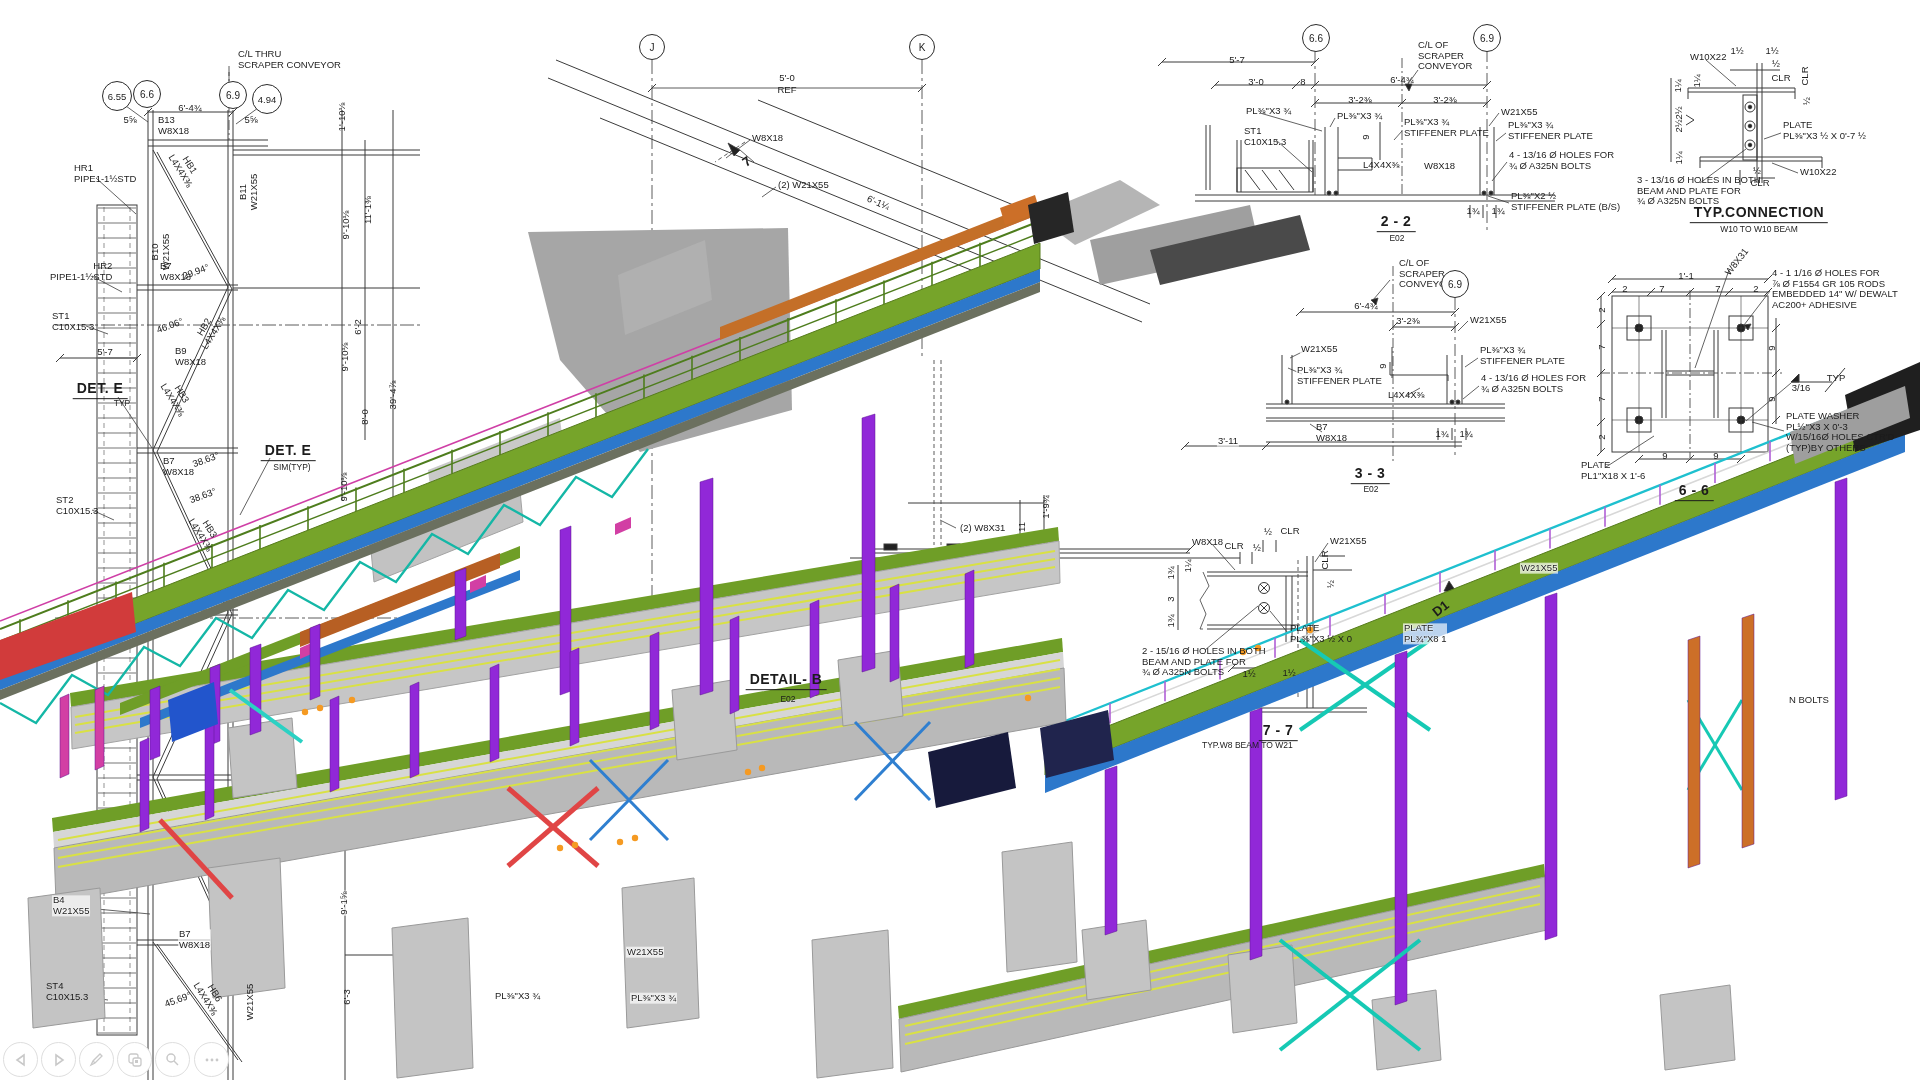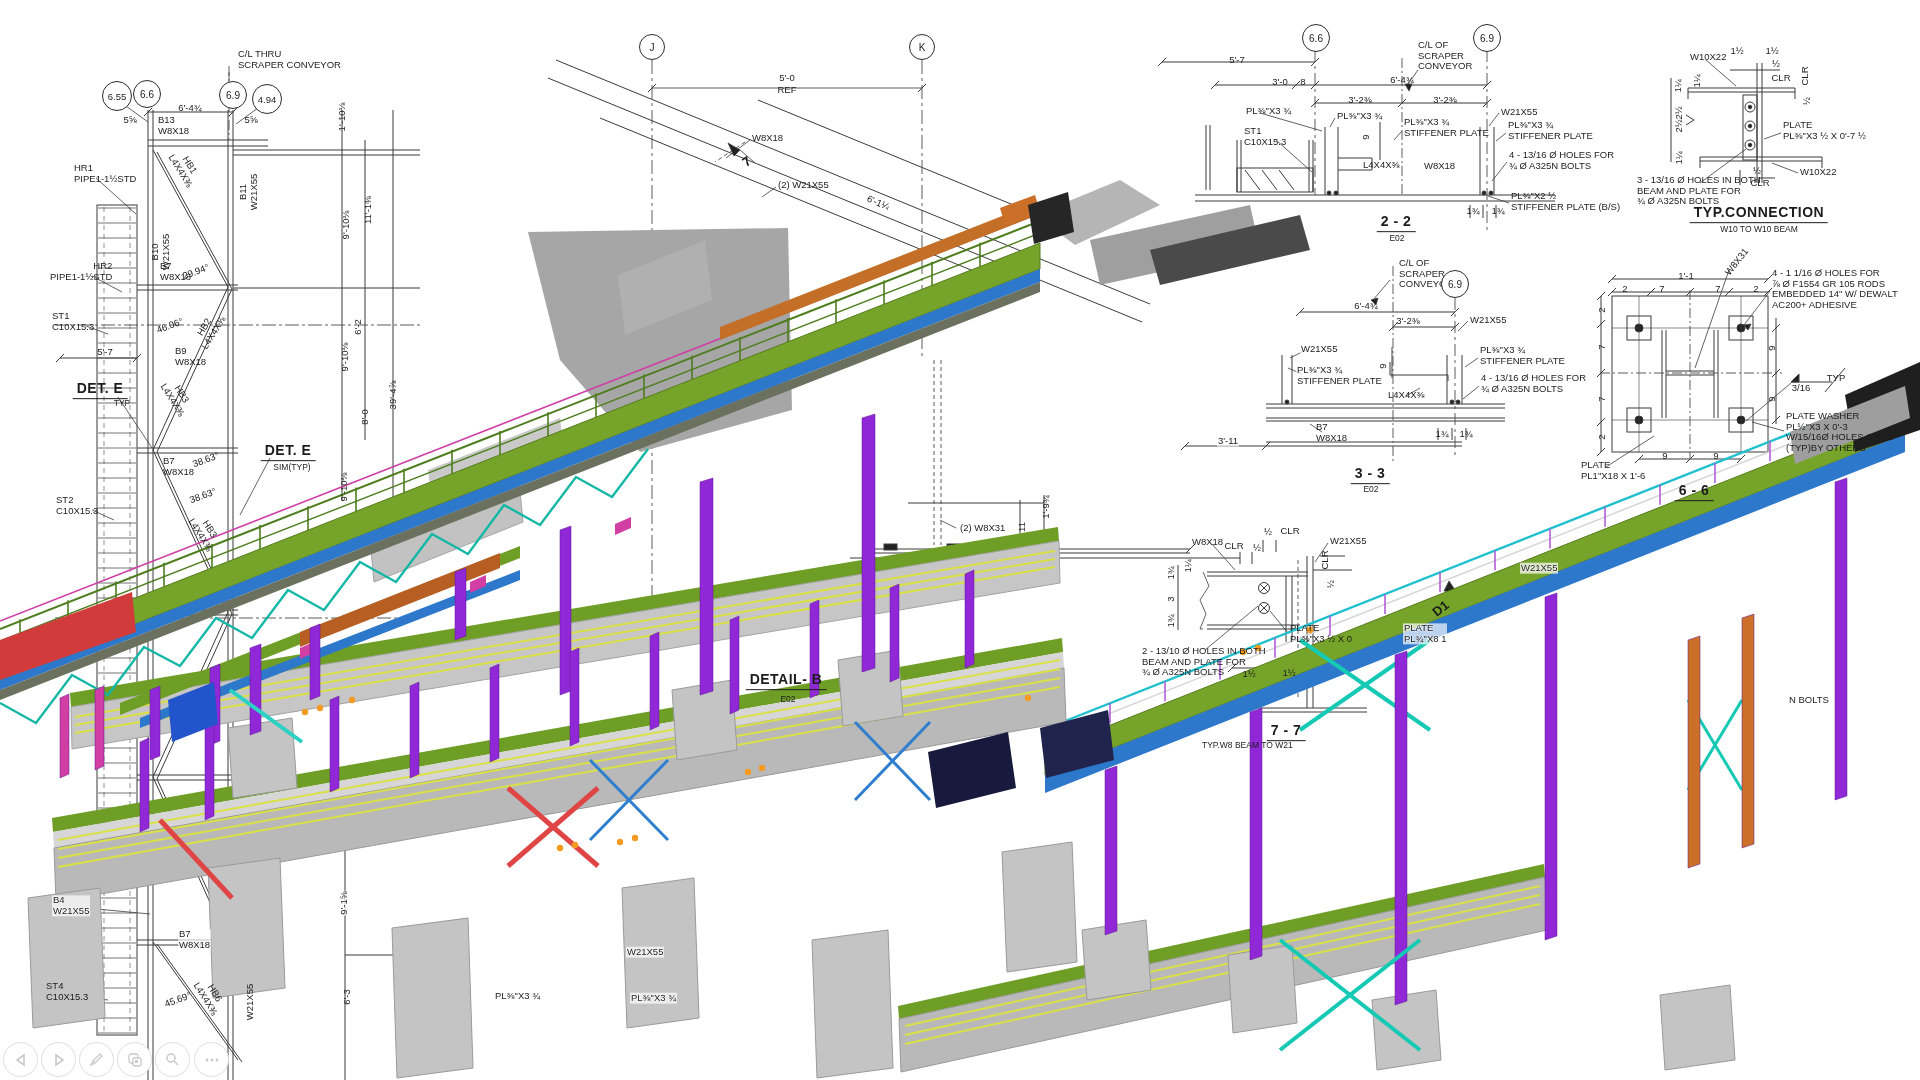--- a/index.html
+++ b/index.html
@@ -559,21 +559,21 @@
       <div class="lbl" style="left: 878px; top: 203px; transform: translate(-50%, -50%) rotate(23deg);">6'-1¼</div>
       <div class="lbl la" style="left: 960px; top: 528px; transform: translate(0px, -50%);">(2) W8X31</div>
       <div class="lbl" style="left: 1022px; top: 527px; transform: translate(-50%, -50%) rotate(-90deg);">11</div>
       <div class="lbl" style="left: 1046px; top: 507px; transform: translate(-50%, -50%) rotate(-90deg);">1'-9¾</div>
       <div class="lbl t1" style="left: 786px; top: 681px; transform: translate(-50%, -50%);">DETAIL- B</div>
       <div class="lbl t2" style="left: 788px; top: 700px; transform: translate(-50%, -50%);">E02</div>
       <div class="lbl la" style="left: 1418px; top: 56px; transform: translate(0px, -50%);">C/L OF
 SCRAPER
 CONVEYOR</div>
       <div class="lbl" style="left: 1237px; top: 60px; transform: translate(-50%, -50%);">5'-7</div>
-      <div class="lbl" style="left: 1256px; top: 82px; transform: translate(-50%, -50%); margin-left: 24px;">3'-0</div>
+      <div class="lbl" style="left: 1256px; top: 82px; transform: translate(-50%, -50%);">3'-0</div>
       <div class="lbl" style="left: 1303px; top: 82px; transform: translate(-50%, -50%);">8</div>
       <div class="lbl" style="left: 1402px; top: 80px; transform: translate(-50%, -50%);">6'-4¾</div>
       <div class="lbl" style="left: 1360px; top: 100px; transform: translate(-50%, -50%);">3'-2⅜</div>
       <div class="lbl" style="left: 1445px; top: 100px; transform: translate(-50%, -50%);">3'-2⅜</div>
       <div class="lbl la" style="left: 1246px; top: 111px; transform: translate(0px, -50%);">PL⅜"X3 ¾</div>
       <div class="lbl la" style="left: 1337px; top: 116px; transform: translate(0px, -50%);">PL⅜"X3 ¾</div>
       <div class="lbl la" style="left: 1244px; top: 137px; transform: translate(0px, -50%);">ST1
 C10X15.3</div>
       <div class="lbl la" style="left: 1404px; top: 128px; transform: translate(0px, -50%);">PL⅜"X3 ¾
 STIFFENER PLATE</div>
@@ -667,28 +667,28 @@
       <div class="lbl" style="left: 1257px; top: 548px; transform: translate(-50%, -50%);">½</div>
       <div class="lbl" style="left: 1268px; top: 532px; transform: translate(-50%, -50%);">½</div>
       <div class="lbl" style="left: 1290px; top: 531px; transform: translate(-50%, -50%);">CLR</div>
       <div class="lbl la" style="left: 1330px; top: 541px; transform: translate(0px, -50%);">W21X55</div>
       <div class="lbl" style="left: 1325px; top: 560px; transform: translate(-50%, -50%) rotate(-90deg);">CLR</div>
       <div class="lbl" style="left: 1331px; top: 584px; transform: translate(-50%, -50%) rotate(-90deg);">½</div>
       <div class="lbl" style="left: 1171px; top: 573px; transform: translate(-50%, -50%) rotate(-90deg);">1¾</div>
       <div class="lbl" style="left: 1188px; top: 566px; transform: translate(-50%, -50%) rotate(-90deg);">1¼</div>
       <div class="lbl" style="left: 1171px; top: 599px; transform: translate(-50%, -50%) rotate(-90deg);">3</div>
       <div class="lbl" style="left: 1171px; top: 621px; transform: translate(-50%, -50%) rotate(-90deg);">1¾</div>
-      <div class="lbl la" style="left: 1142px; top: 662px; transform: translate(0px, -50%);">2 - 13/10 Ø HOLES IN BOTH
+      <div class="lbl la" style="left: 1142px; top: 662px; transform: translate(0px, -50%);">2 - 15/16 Ø HOLES IN BOTH
 BEAM AND PLATE FOR
 ¾ Ø A325N BOLTS</div>
       <div class="lbl la" style="left: 1290px; top: 634px; transform: translate(0px, -50%);">PLATE
 PL⅜"X3 ½ X 0</div>
       <div class="lbl" style="left: 1249px; top: 674px; transform: translate(-50%, -50%);">1½</div>
       <div class="lbl" style="left: 1289px; top: 673px; transform: translate(-50%, -50%);">1½</div>
-      <div class="lbl t1" style="left: 1278px; top: 732px; transform: translate(-50%, -50%); margin-left: 8px;">7 - 7</div>
+      <div class="lbl t1" style="left: 1278px; top: 732px; transform: translate(-50%, -50%);">7 - 7</div>
       <div class="lbl la t2" style="left: 1202px; top: 746px; transform: translate(0px, -50%);">TYP.W8 BEAM TO W21</div>
       <div class="lbl big" style="left: 1441px; top: 609px; transform: translate(-50%, -50%) rotate(-38deg);">D1</div>
       <div class="lbl la halo" style="left: 1403px; top: 634px; transform: translate(0px, -50%);">PLATE
 PL¾"X8 1</div>
       <div class="lbl la halo" style="left: 1520px; top: 568px; transform: translate(0px, -50%);">W21X55</div>
       <div class="lbl la halo" style="left: 626px; top: 952px; transform: translate(0px, -50%);">W21X55</div>
       <div class="lbl la halo" style="left: 494px; top: 996px; transform: translate(0px, -50%);">PL⅜"X3 ¾</div>
       <div class="lbl la halo" style="left: 630px; top: 998px; transform: translate(0px, -50%);">PL⅜"X3 ¾</div>
       <div class="lbl la halo" style="left: 1788px; top: 700px; transform: translate(0px, -50%);">N BOLTS</div>
       <div class="bubble" style="left: 117px; top: 96px; width: 28px; height: 28px; font-size: 9.5px;">6.55</div>

